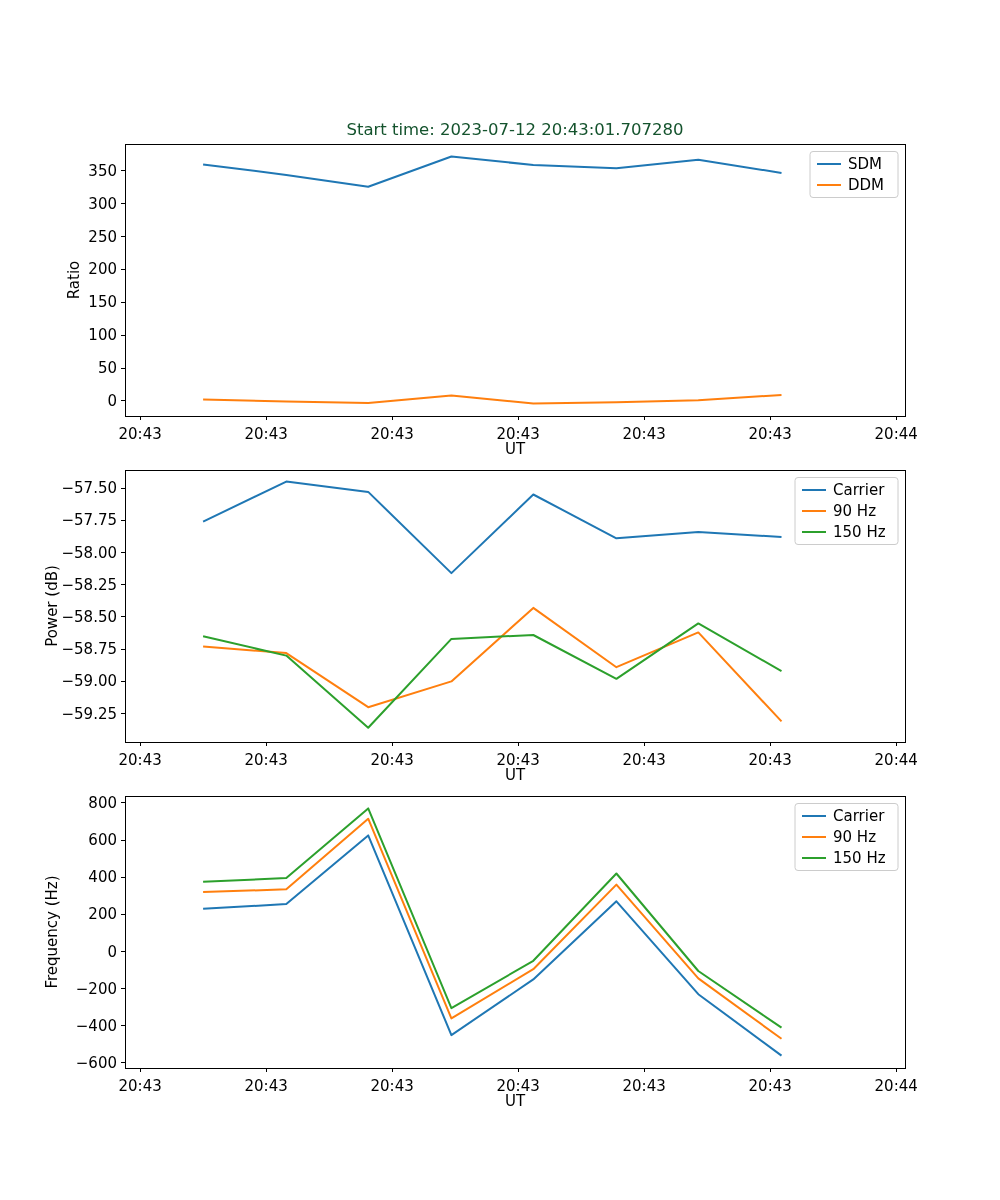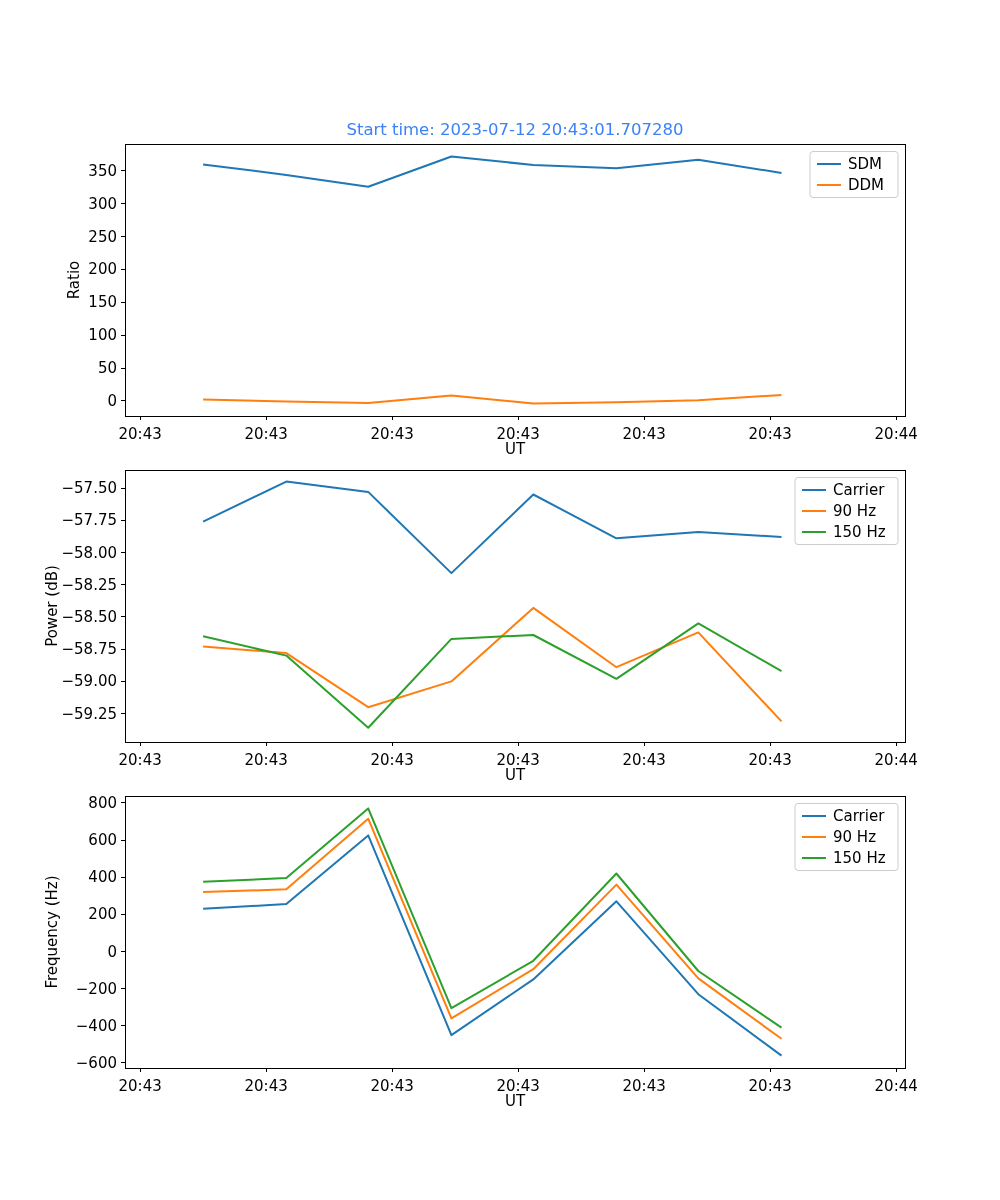--- a/index.html
+++ b/index.html
@@ -8,21 +8,21 @@
     width:1000px;height:1200px;
     background:#ffffff;
     font-family:"DejaVu Sans", sans-serif;
     overflow:hidden;
   }
   #figure-title{
     position:absolute;
     left:125px;top:120px;width:780px;
     text-align:center;
     font-size:16.5px;
-    color:#3b82f6;
+    color:#14532d;
     white-space:nowrap;
   }
   svg{position:absolute;left:0;top:0;}
   svg text{fill:#000000;}
 </style>
 </head>
 <body>
 
 <div id="figure">
   <div id="figure-title">Start time: 2023-07-12 20:43:01.707280</div>

